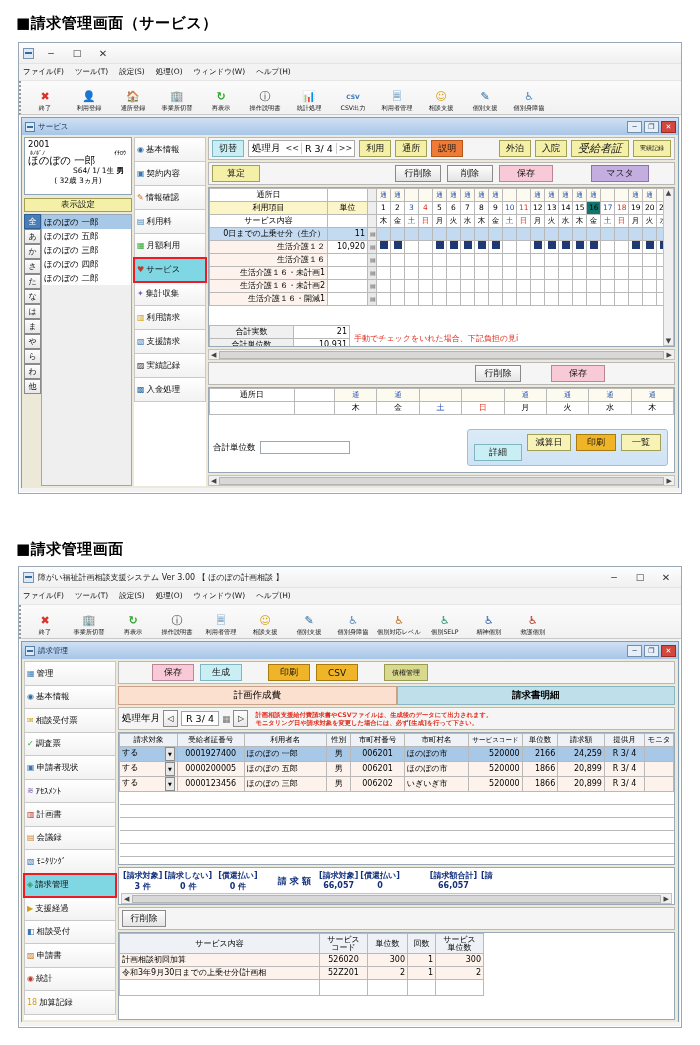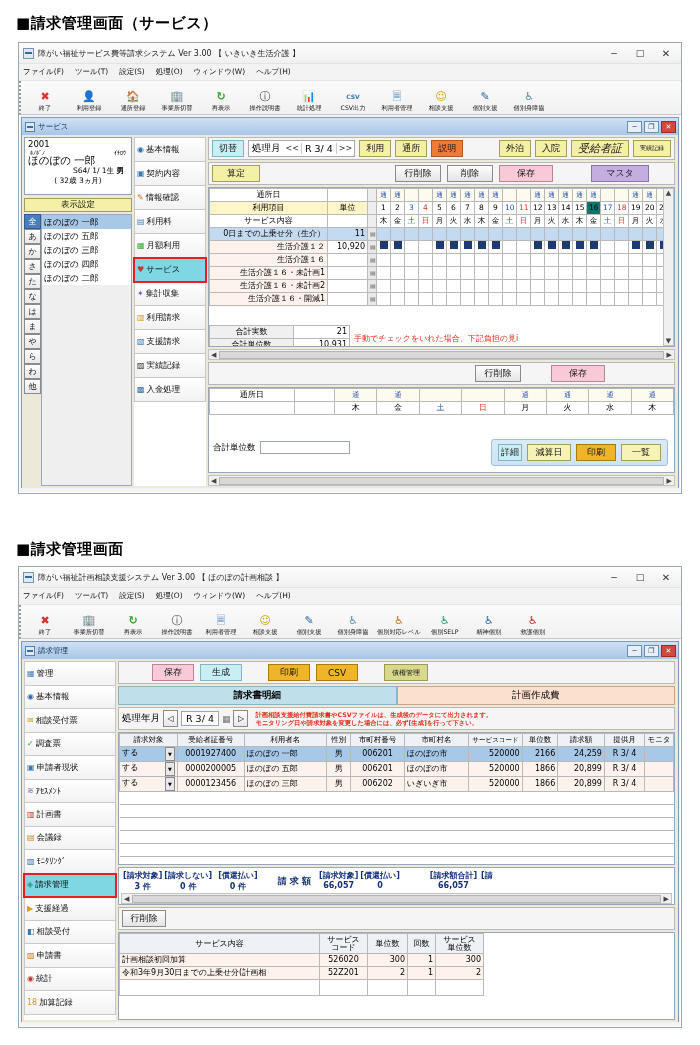--- a/index.html
+++ b/index.html
@@ -161,21 +161,20 @@
 <body>
 
 <div class="page">
 
   <div class="section-caption" style="position:absolute;left:8px;top:14px;">■請求管理画面（サービス）</div>
 
   <div class="win" style="position:absolute;left:18px;top:42px;width:664px;height:452px;">
 
     <div class="win-title">
       <span class="appicon"></span>
-      <span class="t">障がい福祉サービス費等請求システム Ver 3.00 【 いきいき生活介護 】</span>
       <span class="win-buttons">
         <span class="wb">−</span>
         <span class="wb">□</span>
         <span class="wb cl">✕</span>
       </span>
     </div>
 
     <div class="menubar">
       <span>ファイル(F)</span>
       <span>ツール(T)</span>
@@ -682,21 +681,21 @@
                     <td class="" style="text-align:center;background:#fff;">木</td>
                   </tr>
                 </tbody>
             </table>
             <div style="display:flex;align-items:center;margin-top:26px;padding-left:4px;">
               <span style="font-size:8.5px;">合計単位数</span>
               <span style="border:1px solid #9aa7b5;background:#fff;height:13px;width:90px;margin-left:4px;"></span>
             </div>
 
             <div style="position:absolute;right:6px;bottom:6px;background:linear-gradient(#dbeaf7,#cfe3f5);border:1px solid #9ec0de;border-radius:3px;padding:4px 6px;display:flex;gap:5px;">
-              <div class="btn cy" style="width:24px;">詳細</div>
+              <div class="btn cy" style="width:48px;margin-top:10px;">詳細</div>
               <div class="btn y2" style="width:44px;">減算日</div>
               <div class="btn gold" style="width:40px;">印刷</div>
               <div class="btn y2" style="width:40px;">一覧</div>
             </div>
           </div>
           <div class="scrollbar-h">
             <span style="padding:0 2px;">◀</span>
             <span class="thumb" style="flex:1;margin:0 1px;"></span>
             <span style="padding:0 2px;">▶</span>
           </div>
@@ -863,22 +862,22 @@
             <div class="btn cy" style="width:42px;">生成</div>
             <div style="width:14px;"></div>
             <div class="btn gold" style="width:42px;">印刷</div>
             <div class="btn gold" style="width:42px;">CSV</div>
             <div style="width:14px;"></div>
             <div class="btn olive" style="width:44px;font-size:7px;">債権管理</div>
             <div style="flex:1;"></div>
           </div>
 
           <div style="display:flex;">
+            <div style="flex:1;text-align:center;background:#fbe0cf;border:1px solid #c9a288;font-size:9.5px;padding:2px 0;">計画作成費</div>
             <div style="flex:1;text-align:center;background:#bfe0ea;border:1px solid #8ab6c4;font-size:9.5px;font-weight:bold;padding:2px 0;">請求書明細</div>
-            <div style="flex:1;text-align:center;background:#fbe0cf;border:1px solid #c9a288;font-size:9.5px;padding:2px 0;">計画作成費</div>
           </div>
 
           <div style="display:flex;align-items:center;gap:3px;border:1px solid #b8b8b8;background:#f5f5f5;padding:2px 3px;">
             <span style="font-size:9.5px;">処理年月</span>
             <span class="btn" style="width:15px;padding:0;font-size:8px;">◁</span>
             <span style="border:1px solid #9aa7b5;background:#fff;font-size:9.5px;padding:0 4px;height:15px;line-height:14px;">R 3/ 4</span>
             <span style="font-size:9px;color:#777;">▦</span>
             <span class="btn" style="width:15px;padding:0;font-size:8px;">▷</span>
             <div style="margin-left:4px;color:#e03020;font-size:6.3px;line-height:7.5px;font-weight:bold;">
               <div>計画相談支援給付費請求書やCSVファイルは、生成後のデータにて出力されます。</div>

